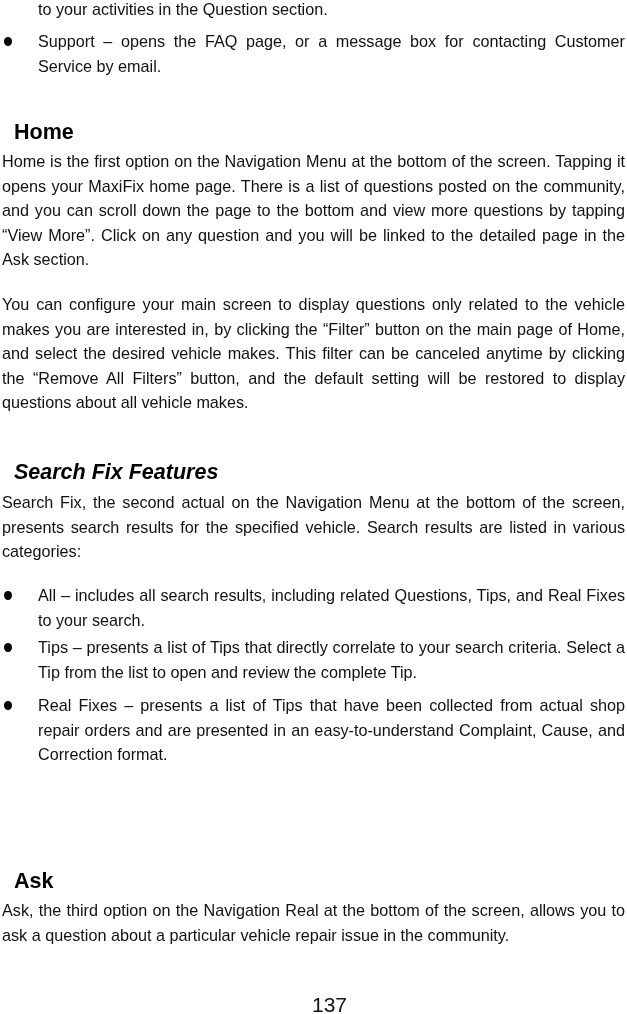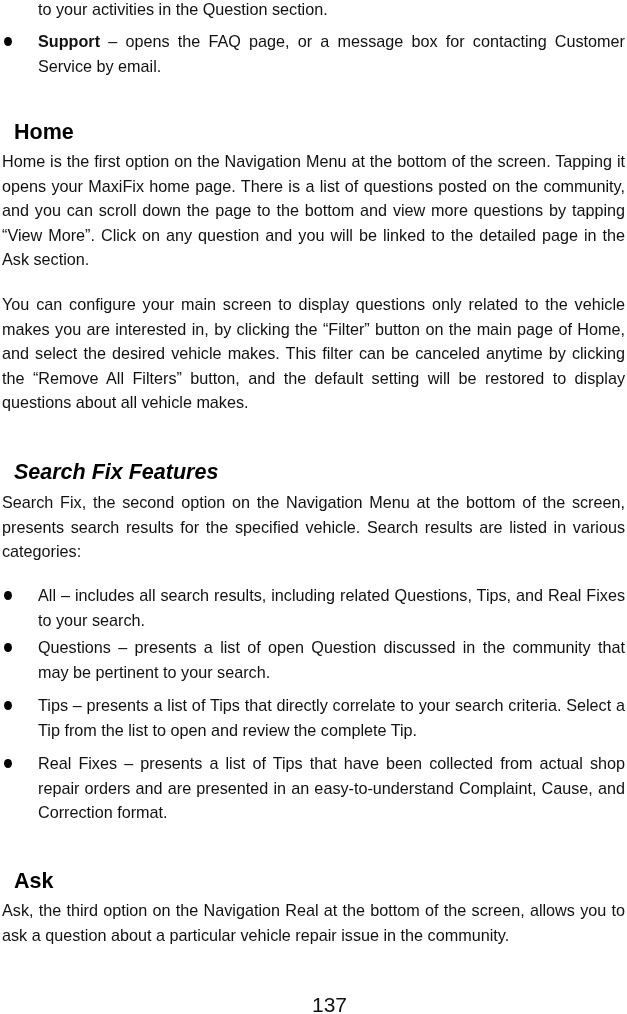--- a/index.html
+++ b/index.html
@@ -51,21 +51,21 @@
     }
     .bullet-dot {
       position: absolute;
       left: 2px;
       top: 8px;
       width: 8px;
       height: 9px;
       border-radius: 50%;
       background: #000;
     }
-    .bold { font-weight: bold; margin-top: 16px; }
+    .bold { font-weight: normal; margin-top: 16px; }
     .page-number {
       position: absolute;
       left: 16px;
       width: 627px;
       top: 995px;
       text-align: center;
       font-size: 21px;
       line-height: 20px;
     }
   </style>
@@ -84,30 +84,26 @@
   </ul>
 
   <h2 class="heading" style="position:absolute; left:2px; top:107px;">Home</h2>
 
   <p class="para" style="position:absolute; left:2px; top:149px; width:623px;">Home is the first option on the Navigation Menu at the bottom of the screen. Tapping it opens your MaxiFix home page. There is a list of questions posted on the community, and you can scroll down the page to the bottom and view more questions by tapping “View More”. Click on any question and you will be linked to the detailed page in the Ask section.</p>
 
   <p class="para" style="position:absolute; left:2px; top:292px; width:623px;">You can configure your main screen to display questions only related to the vehicle makes you are interested in, by clicking the “Filter” button on the main page of Home, and select the desired vehicle makes. This filter can be canceled anytime by clicking the “Remove All Filters” button, and the default setting will be restored to display questions about all vehicle makes.</p>
 
   <h2 class="heading" style="position:absolute; left:2px; top:447px;font-style:italic;">Search Fix Features</h2>
 
-  <p class="para" style="position:absolute; left:2px; top:490px; width:623px;">Search Fix, the second option on the Navigation Menu at the bottom of the screen, presents search results for the specified vehicle. Search results are listed in various categories:</p>
+  <p class="para" style="position:absolute; left:2px; top:490px; width:623px;">Search Fix, the second actual on the Navigation Menu at the bottom of the screen, presents search results for the specified vehicle. Search results are listed in various categories:</p>
 
   <ul class="bullet-list" style="position:absolute; left:2px; top:583px; width:623px;">
     <li class="bullet-item" style="margin-bottom:3px;">
       <span class="bullet-dot"></span>
       <span>All – includes all search results, including related Questions, Tips, and Real Fixes to your search.</span>
-    </li>
-    <li class="bullet-item" style="margin-bottom:9px;">
-      <span class="bullet-dot"></span>
-      <span>Questions – presents a list of open Question discussed in the community that may be pertinent to your search.</span>
     </li>
     <li class="bullet-item" style="margin-bottom:9px;">
       <span class="bullet-dot"></span>
       <span>Tips – presents a list of Tips that directly correlate to your search criteria. Select a Tip from the list to open and review the complete Tip.</span>
     </li>
     <li class="bullet-item">
       <span class="bullet-dot"></span>
       <span>Real Fixes – presents a list of Tips that have been collected from actual shop repair orders and are presented in an easy-to-understand Complaint, Cause, and Correction format.</span>
     </li>
   </ul>

